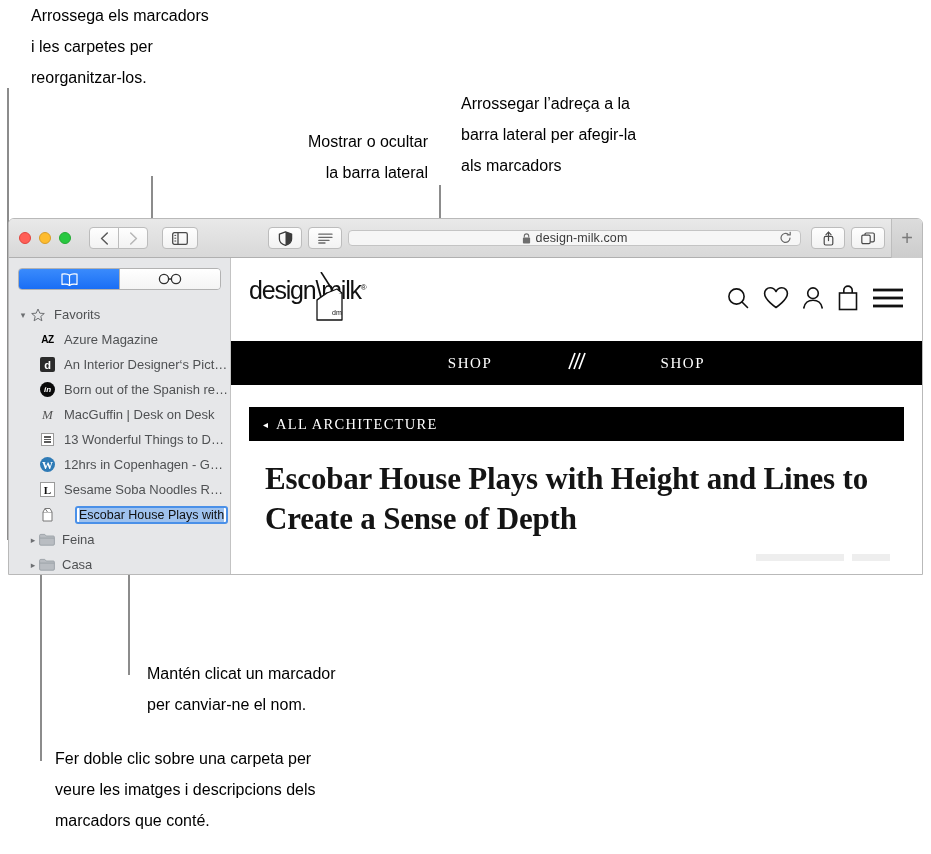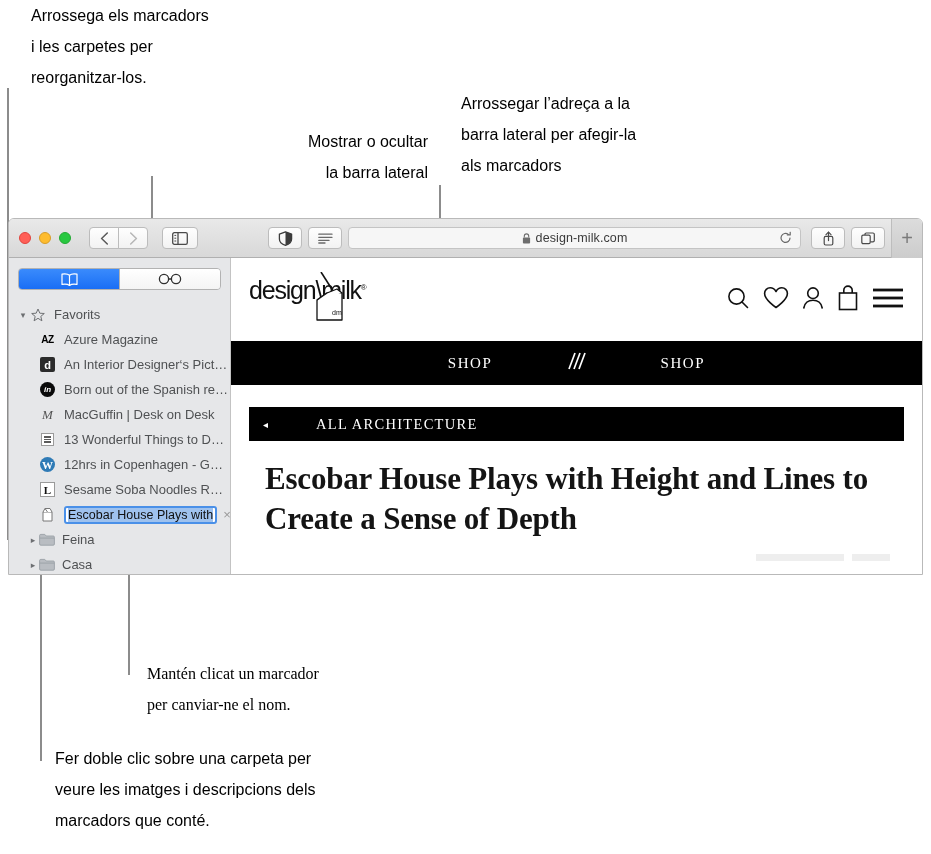--- a/index.html
+++ b/index.html
@@ -82,21 +82,21 @@
   .tb-pair .tb-btn:first-child { border-radius: 4px 0 0 4px; margin-left: 0; }
   .tb-pair .tb-btn:last-child  { border-radius: 0 4px 4px 0; }
 
   #sidebar-toggle-btn { margin-left: 14px; min-width: 36px; }
   #reader-btn { margin-left: 70px; min-width: 34px; }
   #readerview-btn { margin-left: 6px; min-width: 34px; }
 
   #address-field {
     flex: 1;
     margin-left: 6px;
-    height: 22px;
+    height: 16px;
     background: #f6f6f6;
     border: 1px solid #c4c4c4;
     border-radius: 4px;
     display: flex; align-items: center; justify-content: center;
     position: relative;
     box-sizing: border-box;
   }
   #address-text {
     font-size: 12.5px;
     color: #3a3a3a;
@@ -258,21 +258,20 @@
     display: flex; align-items: center;
     padding-left: 14px;
     box-sizing: border-box;
   }
   #cat-bar .arrow { color: #fff; font-size: 10px; margin-right: 8px; }
   #cat-label {
     color: #ffffff;
     font-family: "Liberation Serif", serif;
     font-size: 14.5px;
     letter-spacing: 1.3px;
-    margin-left: 40px;
   }
   #article-title {
     margin: 18px 18px 0 34px;
     font-family: "Liberation Serif", serif;
     font-weight: bold;
     font-size: 31px;
     line-height: 40px;
     color: #141414;
     letter-spacing: -0.2px;
   }
@@ -297,21 +296,21 @@
 i les carpetes per
 reorganitzar-los.</div>
 
 <div class="callout" style="left:159px; top:126px; width:260px;text-align:right;">Mostrar o ocultar
 la barra lateral</div>
 
 <div class="callout" style="left:452px; top:88px; width:340px;">Arrossegar l’adreça a la
 barra lateral per afegir-la
 als marcadors</div>
 
-<div class="callout" style="left:138px; top:658px; width:370px;font-family:Liberation Serif, serif;">Mantén clicat un marcador
+<div class="callout" style="left:138px; top:658px; width:370px;">Mantén clicat un marcador
 per canviar-ne el nom.</div>
 
 <div class="callout" style="left:46px; top:743px; width:490px;">Fer doble clic sobre una carpeta per
 veure les imatges i descripcions dels
 marcadors que conté.</div>
 
 <div id="browser-window">
 
   <div id="toolbar">
 
@@ -470,21 +469,21 @@
           <span class="label">12hrs in Copenhagen - Gui…</span>
         </div>
 
         <div class="bm-row bm-child">
           <span class="fav">
               <span class="f-l">L</span>
             </span>
           <span class="label">Sesame Soba Noodles Rec…</span>
         </div>
 
-        <div class="bm-row bm-child selected" style="padding-left:30px;">
+        <div class="bm-row bm-child selected" style="padding-left:30px;gap:11px;">
           <span class="fav">
             <svg width="13" height="15" viewBox="0 0 13 15">
               <path d="M2 5 L6.5 5 L11 5 L11 14 L2 14 Z" fill="#fff" stroke="#777" stroke-width="1"></path>
               <path d="M2 5 L4 1.5 L9 1.5 L11 5" fill="#fff" stroke="#777" stroke-width="1" stroke-linejoin="round"></path>
               <line x1="4" y1="1.5" x2="6.5" y2="5" stroke="#777" stroke-width="1"></line>
             </svg>
           </span>
           <span id="bm-edit-field">
             <span id="bm-edit-text">Escobar House Plays with </span>
           </span>

